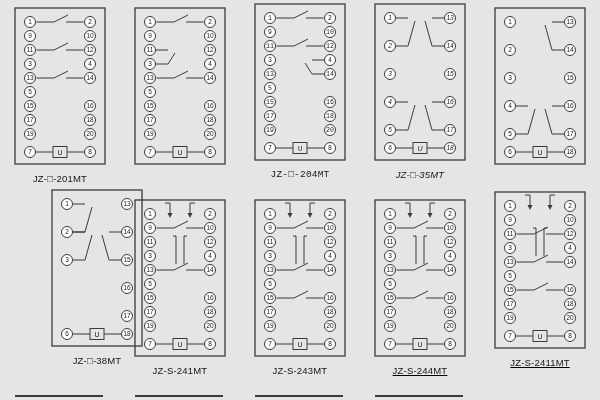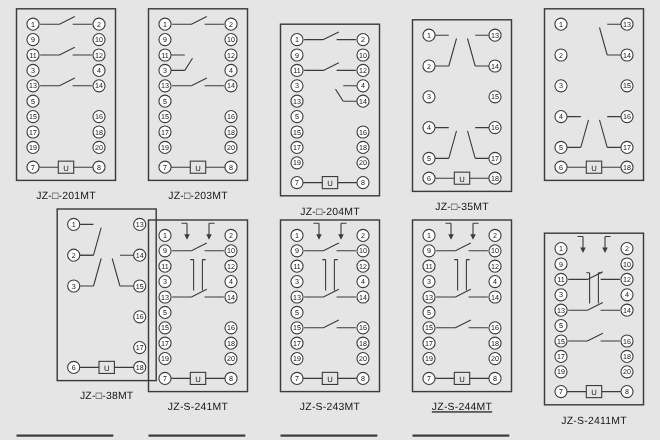--- a/index.html
+++ b/index.html
@@ -112,23 +112,22 @@
         <circle cx="82" cy="146" r="5.5" fill="#fff" stroke="#3b3b3f" stroke-width="1"></circle>
         <text x="82" y="148.3" text-anchor="middle" font-size="6.5" fill="#16161a">8</text>
         <line x1="27.5" y1="146" x2="45" y2="146" stroke="#3b3b3f" stroke-width="1"></line>
         <line x1="59" y1="146" x2="76.5" y2="146" stroke="#3b3b3f" stroke-width="1"></line>
         <rect x="45" y="140.5" width="14" height="11" fill="none" stroke="#3b3b3f" stroke-width="1"></rect>
         <text x="52" y="149" text-anchor="middle" font-size="7" fill="#16161a">U</text>
         <path d="M28.5 16 L46 16 M75.5 16 L58 16 M46 16 L60 9" fill="none" stroke="#3b3b3f" stroke-width="1"></path>
         <path d="M27.5 44 L40 44 M27.5 58 L40 58 M40 58 L47 47" fill="none" stroke="#3b3b3f" stroke-width="1"></path>
         <path d="M28.5 72 L46 72 M75.5 72 L58 72 M46 72 L60 65" fill="none" stroke="#3b3b3f" stroke-width="1"></path>
       </svg>
-      <div class="diagram-label">JZ-□-203MT</div>
-    </div>
-    <div class="card" style="left: 240px; top: 20px;">
+    </div>
+    <div class="card" style="left: 240px; top: 2px; font-family: Liberation Mono, monospace;">
       <svg width="104" height="164">
         <rect x="7" y="2" width="90" height="156" fill="none" stroke="#3b3b3f" stroke-width="1.3"></rect>
         <circle cx="22" cy="16" r="5.5" fill="#fff" stroke="#3b3b3f" stroke-width="1"></circle>
         <text x="22" y="18.3" text-anchor="middle" font-size="6.5" fill="#16161a">1</text>
         <circle cx="22" cy="30" r="5.5" fill="#fff" stroke="#3b3b3f" stroke-width="1"></circle>
         <text x="22" y="32.3" text-anchor="middle" font-size="6.5" fill="#16161a">9</text>
         <circle cx="22" cy="44" r="5.5" fill="#fff" stroke="#3b3b3f" stroke-width="1"></circle>
         <text x="22" y="46.3" text-anchor="middle" font-size="6.5" fill="#16161a">11</text>
         <circle cx="22" cy="58" r="5.5" fill="#fff" stroke="#3b3b3f" stroke-width="1"></circle>
         <text x="22" y="60.3" text-anchor="middle" font-size="6.5" fill="#16161a">3</text>
@@ -165,21 +164,21 @@
         <line x1="27.5" y1="146" x2="45" y2="146" stroke="#3b3b3f" stroke-width="1"></line>
         <line x1="59" y1="146" x2="76.5" y2="146" stroke="#3b3b3f" stroke-width="1"></line>
         <rect x="45" y="140.5" width="14" height="11" fill="none" stroke="#3b3b3f" stroke-width="1"></rect>
         <text x="52" y="149" text-anchor="middle" font-size="7" fill="#16161a">U</text>
         <path d="M28.5 16 L46 16 M75.5 16 L58 16 M46 16 L60 9" fill="none" stroke="#3b3b3f" stroke-width="1"></path>
         <path d="M28.5 44 L46 44 M75.5 44 L58 44 M46 44 L60 37" fill="none" stroke="#3b3b3f" stroke-width="1"></path>
         <path d="M76.5 58 L64 58 M76.5 72 L64 72 M64 72 L57 61" fill="none" stroke="#3b3b3f" stroke-width="1"></path>
       </svg>
       <div class="diagram-label">JZ-□-204MT</div>
     </div>
-    <div class="card" style="left: 360px; top: 16px;">
+    <div class="card" style="left: 360px; top: 2px; font-style: italic;">
       <svg width="104" height="164">
         <rect x="7" y="2" width="90" height="156" fill="none" stroke="#3b3b3f" stroke-width="1.3"></rect>
         <circle cx="22" cy="16" r="5.5" fill="#fff" stroke="#3b3b3f" stroke-width="1"></circle>
         <text x="22" y="18.3" text-anchor="middle" font-size="6.5" fill="#16161a">1</text>
         <circle cx="22" cy="44" r="5.5" fill="#fff" stroke="#3b3b3f" stroke-width="1"></circle>
         <text x="22" y="46.3" text-anchor="middle" font-size="6.5" fill="#16161a">2</text>
         <circle cx="22" cy="72" r="5.5" fill="#fff" stroke="#3b3b3f" stroke-width="1"></circle>
         <text x="22" y="74.3" text-anchor="middle" font-size="6.5" fill="#16161a">3</text>
         <circle cx="22" cy="100" r="5.5" fill="#fff" stroke="#3b3b3f" stroke-width="1"></circle>
         <text x="22" y="102.3" text-anchor="middle" font-size="6.5" fill="#16161a">4</text>
@@ -439,21 +438,21 @@
         <path d="M28.5 72 L46 72 M75.5 72 L58 72 M46 72 L60 65" fill="none" stroke="#3b3b3f" stroke-width="1"></path>
         <path d="M28.5 100 L46 100 M75.5 100 L58 100 M46 100 L60 93" fill="none" stroke="#3b3b3f" stroke-width="1"></path>
         <path d="M42 5 L37 5 M42 5 L42 18" fill="none" stroke="#3b3b3f" stroke-width="1"></path>
         <polygon points="39.5,15 44.5,15 42,20" fill="#3b3b3f"></polygon>
         <path d="M62 5 L67 5 M62 5 L62 18" fill="none" stroke="#3b3b3f" stroke-width="1"></path>
         <polygon points="59.5,15 64.5,15 62,20" fill="#3b3b3f"></polygon>
         <path d="M45 38 L48 38 M48 38 L48 66 M59 38 L56 38 M56 38 L56 66" fill="none" stroke="#3b3b3f" stroke-width="1"></path>
       </svg>
       <div class="diagram-label">JZ-S-244MT</div>
     </div>
-    <div class="card" style="left: 480px; top: 210px;">
+    <div class="card" style="left: 480px; top: 190px; text-decoration: underline;">
       <svg width="104" height="164">
         <rect x="7" y="2" width="90" height="156" fill="none" stroke="#3b3b3f" stroke-width="1.3"></rect>
         <circle cx="22" cy="16" r="5.5" fill="#fff" stroke="#3b3b3f" stroke-width="1"></circle>
         <text x="22" y="18.3" text-anchor="middle" font-size="6.5" fill="#16161a">1</text>
         <circle cx="22" cy="30" r="5.5" fill="#fff" stroke="#3b3b3f" stroke-width="1"></circle>
         <text x="22" y="32.3" text-anchor="middle" font-size="6.5" fill="#16161a">9</text>
         <circle cx="22" cy="44" r="5.5" fill="#fff" stroke="#3b3b3f" stroke-width="1"></circle>
         <text x="22" y="46.3" text-anchor="middle" font-size="6.5" fill="#16161a">11</text>
         <circle cx="22" cy="58" r="5.5" fill="#fff" stroke="#3b3b3f" stroke-width="1"></circle>
         <text x="22" y="60.3" text-anchor="middle" font-size="6.5" fill="#16161a">3</text>

